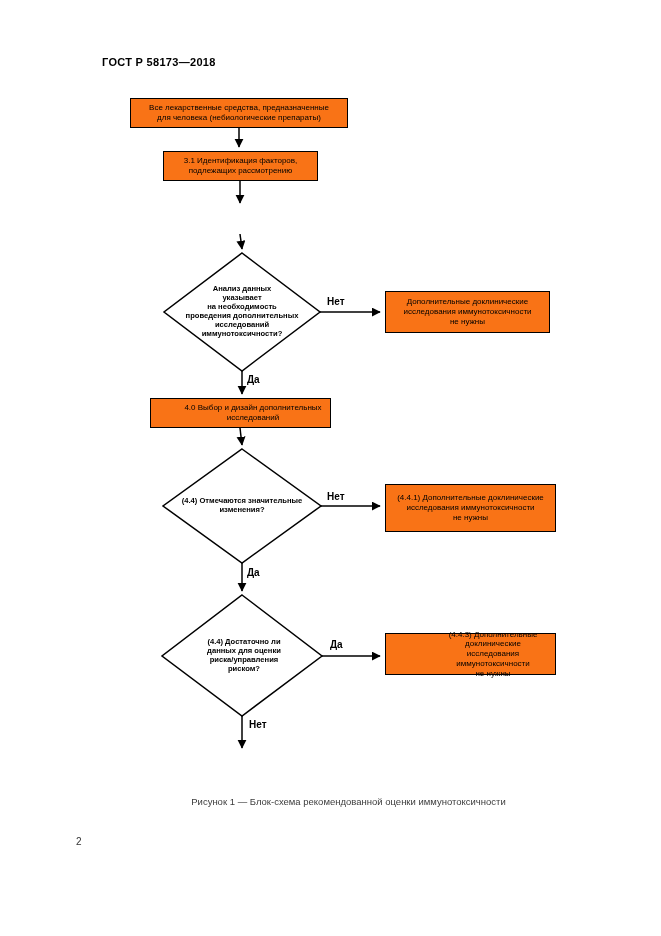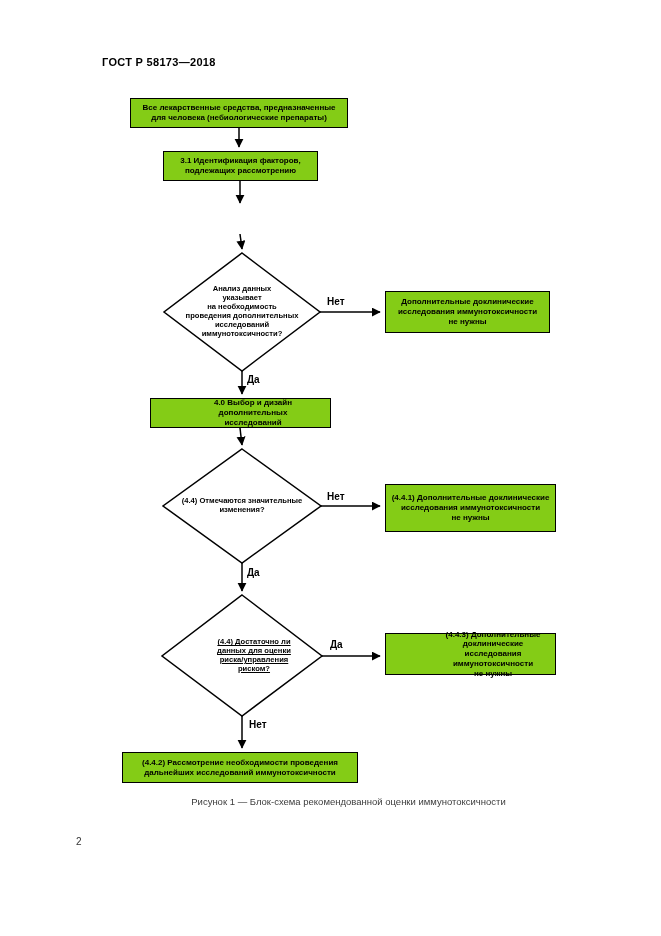--- a/index.html
+++ b/index.html
@@ -13,23 +13,23 @@
     margin:0 auto;
   }
   .abs{position:absolute;box-sizing:border-box;}
   .hdr{
     font-size:11px;font-weight:bold;letter-spacing:.3px;
   }
   .fc-box{
     border:1.6px solid #000;
     display:flex;align-items:center;justify-content:center;
     text-align:center;
-    font-size:8px;font-weight:bold;line-height:1.22;
+    font-size:8px;font-weight:normal;line-height:1.22;
     white-space:pre-line;
-    background:#84cc16;
+    background:#f97316;
     padding:1px 3px;
   }
   .dia-text{
     display:flex;align-items:center;justify-content:center;
     text-align:center;
     font-size:7.6px;font-weight:bold;line-height:1.18;
     white-space:pre-line;
   }
   .lbl{
     font-size:10px;font-weight:bold;
@@ -75,22 +75,20 @@
   <div class="abs fc-box" style="left:130px;top:98px;width:218px;height:30px;">Все лекарственные средства, предназначенные
 для человека (небиологические препараты)</div>
 
   <div class="abs fc-box" style="left:163px;top:151px;width:155px;height:30px;">3.1 Идентификация факторов,
 подлежащих рассмотрению</div>
 
 
   <div class="abs fc-box" style="left:150px;top:398px;width:181px;height:30px;padding-left:28px;">4.0 Выбор и дизайн дополнительных
 исследований</div>
 
-  <div class="abs fc-box" style="left:122px;top:752px;width:236px;height:31px;">(4.4.2) Рассмотрение необходимости проведения
-дальнейших исследований иммунотоксичности</div>
 
   <div class="abs fc-box" style="left:385px;top:291px;width:165px;height:42px;">Дополнительные доклинические
 исследования иммунотоксичности
 не нужны</div>
 
   <div class="abs fc-box" style="left:385px;top:484px;width:171px;height:48px;">(4.4.1) Дополнительные доклинические
 исследования иммунотоксичности
 не нужны</div>
 
   <div class="abs fc-box" style="left:385px;top:633px;width:171px;height:42px;padding-left:48px;">(4.4.3) Дополнительные доклинические
@@ -100,21 +98,21 @@
   <div class="abs dia-text" style="left:160px;top:266px;width:164px;height:92px;">Анализ данных
 указывает
 на необходимость
 проведения дополнительных
 исследований
 иммунотоксичности?</div>
 
   <div class="abs dia-text" style="left:155px;top:489px;width:174px;height:34px;">(4.4) Отмечаются значительные
 изменения?</div>
 
-  <div class="abs dia-text" style="left:187px;top:630px;width:134px;height:52px;text-decoration:underline;">(4.4) Достаточно ли
+  <div class="abs dia-text" style="left:177px;top:630px;width:134px;height:52px;">(4.4) Достаточно ли
 данных для оценки
 риска/управления
 риском?</div>
 
   <div class="abs lbl" style="left:327px;top:296px;">Нет</div>
   <div class="abs lbl" style="left:247px;top:374px;">Да</div>
 
   <div class="abs lbl" style="left:327px;top:491px;">Нет</div>
   <div class="abs lbl" style="left:247px;top:567px;">Да</div>
 

